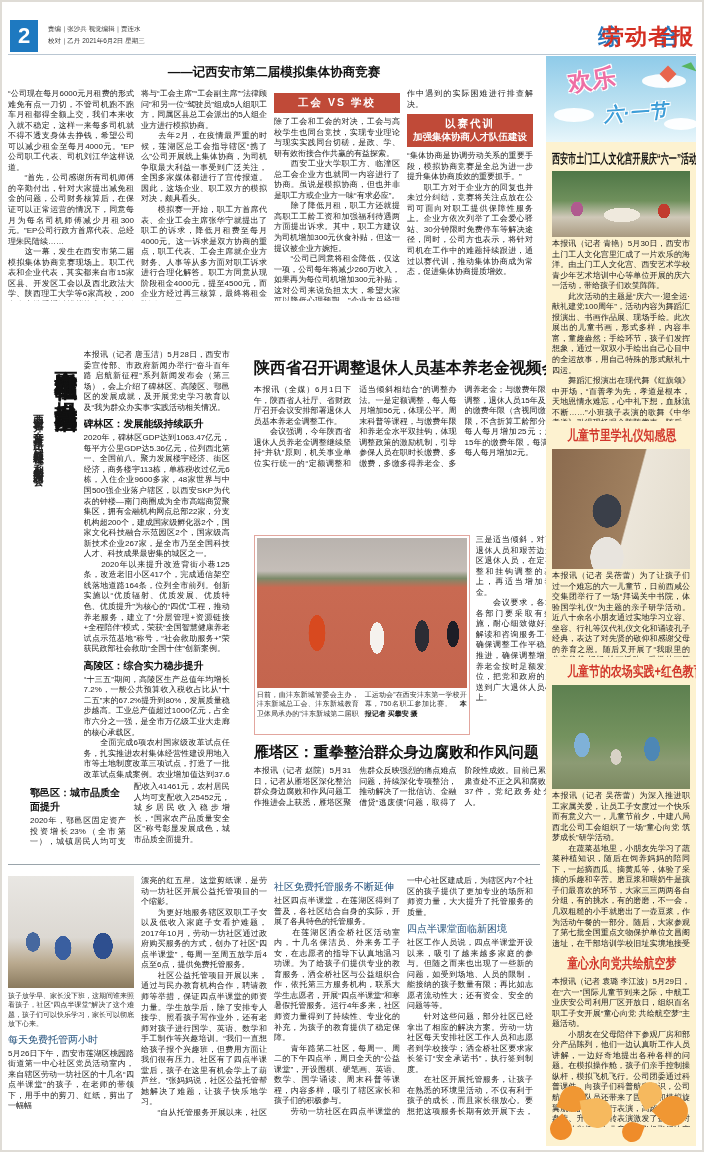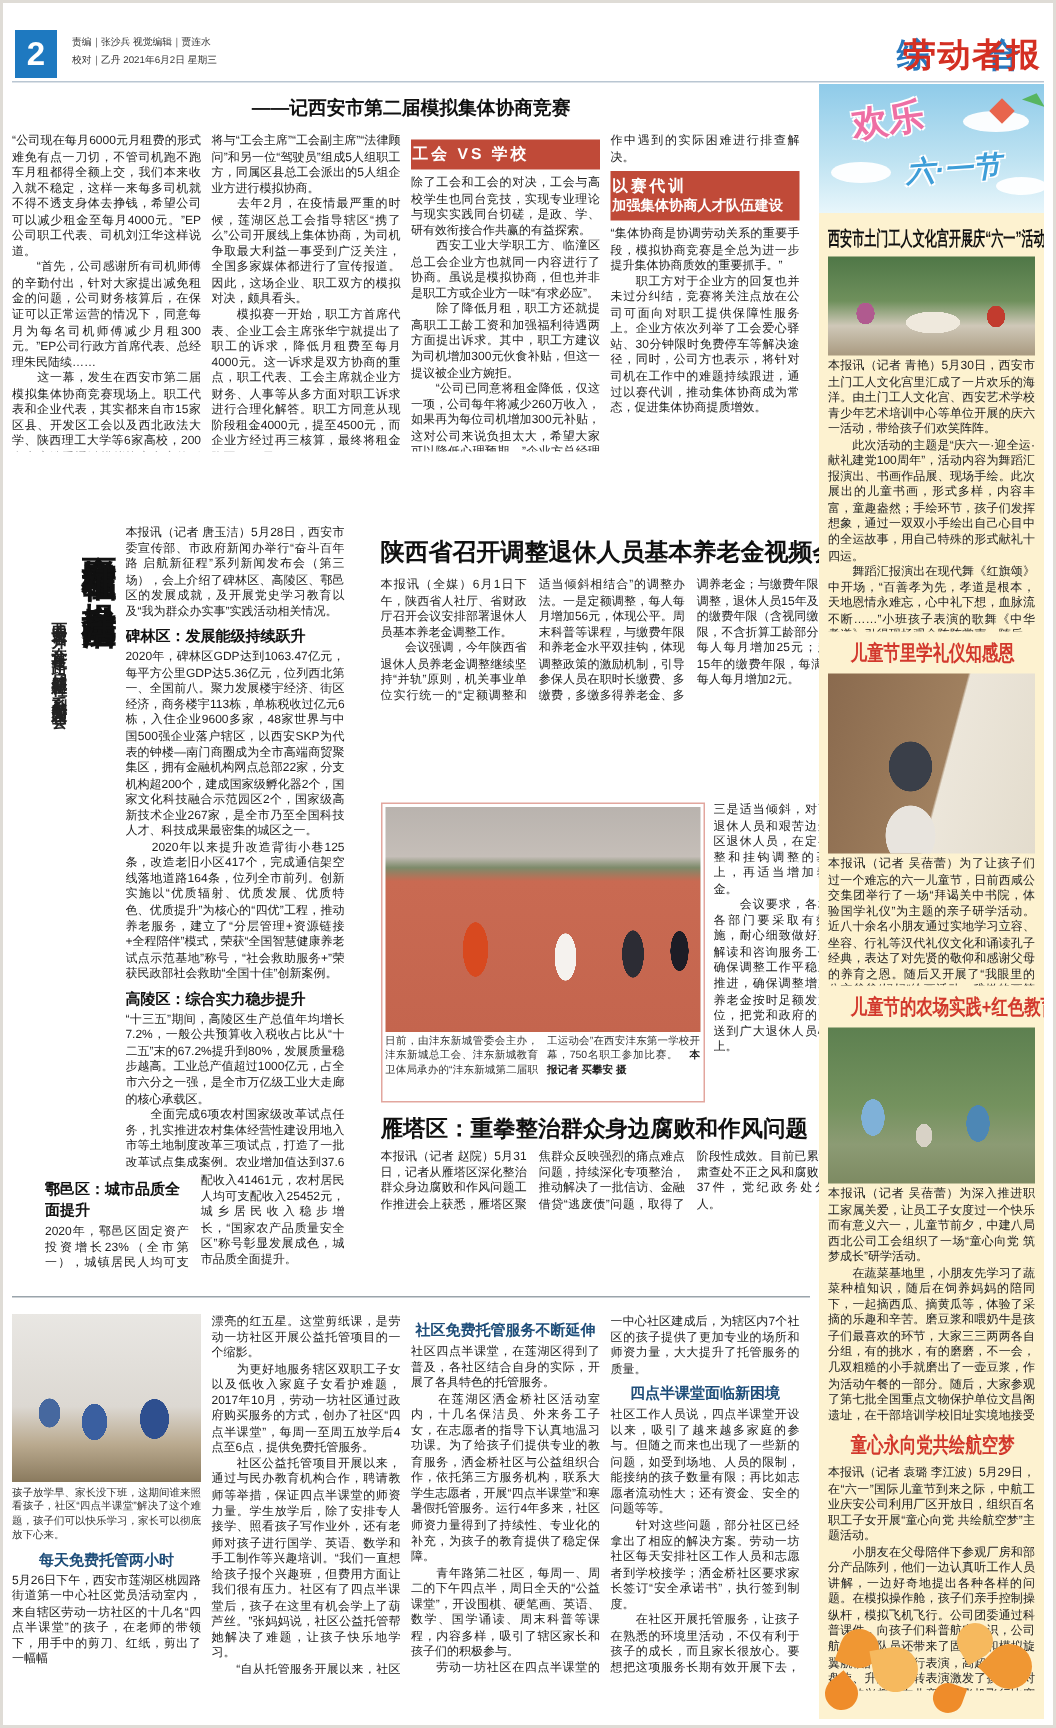--- a/index.html
+++ b/index.html
@@ -16,21 +16,21 @@
             font-family:Liberation Serif, serif;letter-spacing:1px;}
   
   .main{position:absolute;left:8px;top:58px;width:532px;height:1094px;}
   .rowA{position:absolute;left:0;top:0;width:532px;height:292px;}
   .bigred{margin:4px 0 0 0;text-align:center;color:#d6301f;font-size:30px;font-weight:900;
           letter-spacing:2px;text-shadow:2px 2px 0 #e9cdbb;line-height:40px;}
   .subhead{text-align:center;font-size:12.5px;font-weight:bold;color:#111;margin:6px 0 8px 0;}
   .colsA{display:flex;gap:7px;height:212px;overflow:hidden;}
   .colsA>div{width:126px;}
   .col8{font-size:8px;line-height:1.32;text-align:justify;color:#222;white-space:pre-line;}
-  .redbox{background:#c04a38;color:#fff;font-weight:bold;font-size:10.5px;
+  .redbox{background:#c04a38;color:#fff;font-weight:bold;font-size:10.5px;text-align:center;
           padding:3px 1px;margin:4px 0;letter-spacing:2px;}
   .redbox .l2{display:block;font-size:9.5px;letter-spacing:0;}
   
   .rowB{position:absolute;left:0;top:292px;width:532px;height:514px;display:flex;gap:24px;margin-left:22px;}
   .minsheng{width:206px;overflow:hidden;}
   .ms-upper{display:flex;height:428px;overflow:hidden;}
   .sidetitle{writing-mode:vertical-rl;font-size:10.5px;font-weight:bold;color:#222;
              height:420px;padding:56px 2px 0 2px;letter-spacing:2px;}
   .bighead-v{writing-mode:vertical-rl;font-size:23px;font-weight:900;color:#111;height:424px;
              padding:2px 4px 0 4px;letter-spacing:1px;line-height:1.2;}
@@ -62,21 +62,21 @@
               text-align:center;line-height:34px;letter-spacing:4px;}
   .colsC{display:flex;gap:7px;height:240px;margin-top:6px;overflow:hidden;}
   .colsC>div{width:126px;}
   .kidsphoto{height:112px;margin-bottom:3px;
     background:
       radial-gradient(16px 22px at 95px 70px,#2e4f8f 0%,#2e4f8f 60%,transparent 61%),
       radial-gradient(14px 20px at 55px 72px,#3a5fa0 0%,#3a5fa0 60%,transparent 61%),
       radial-gradient(12px 16px at 25px 66px,#46689f 0%,#46689f 60%,transparent 61%),
       linear-gradient(180deg,#e9e7e3 0%,#dcd8d2 55%,#b9a98e 78%,#8a7a5e 100%);}
   .capt1{font-size:7px;line-height:1.35;color:#333;text-align:justify;}
-  .csub{font-size:10px;font-weight:bold;color:#1f4e79;text-align:center;margin:4px 0 2px 0;}
+  .csub{font-size:10px;font-weight:normal;color:#1f4e79;margin:4px 0 2px 0;}
   
   .sidebar{position:absolute;left:546px;top:56px;width:150px;height:1090px;background:#fdf2d0;
            overflow:hidden;padding:0;}
   .banner61{position:relative;height:86px;background:linear-gradient(180deg,#8fcbe9 0%,#bfe3f2 60%,#e8f6fb 100%);overflow:hidden;}
   .cloud{position:absolute;background:#ffffff;border-radius:50%;opacity:.95;}
   .kite{position:absolute;width:12px;height:12px;background:#e8654d;transform:rotate(45deg);}
   .bird{position:absolute;width:0;height:0;border-left:8px solid transparent;border-right:8px solid transparent;border-bottom:7px solid #57b560;transform:rotate(18deg);}
   .t-huanle{position:absolute;left:22px;top:8px;color:#ee6fa4;font-size:24px;font-weight:900;
             transform:rotate(-8deg);text-shadow:1px 1px 0 #fff,-1px -1px 0 #fff,1px -1px 0 #fff,-1px 1px 0 #fff;}
   .t-61{position:absolute;left:58px;top:44px;color:#3e9ed8;font-size:19px;font-weight:900;font-style:italic;

